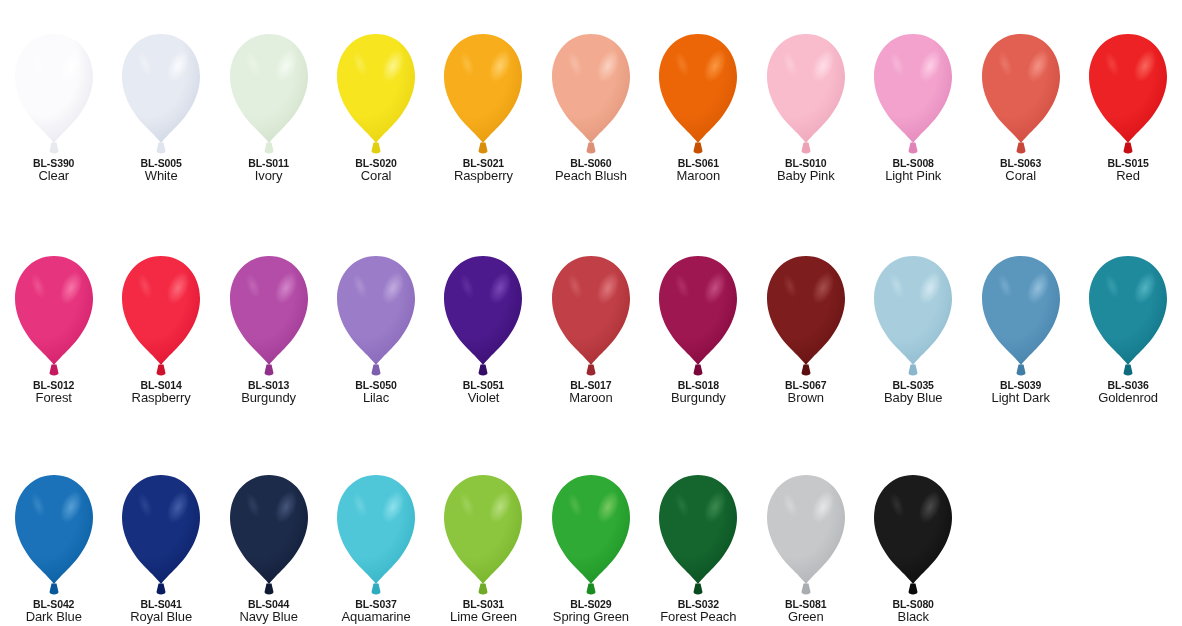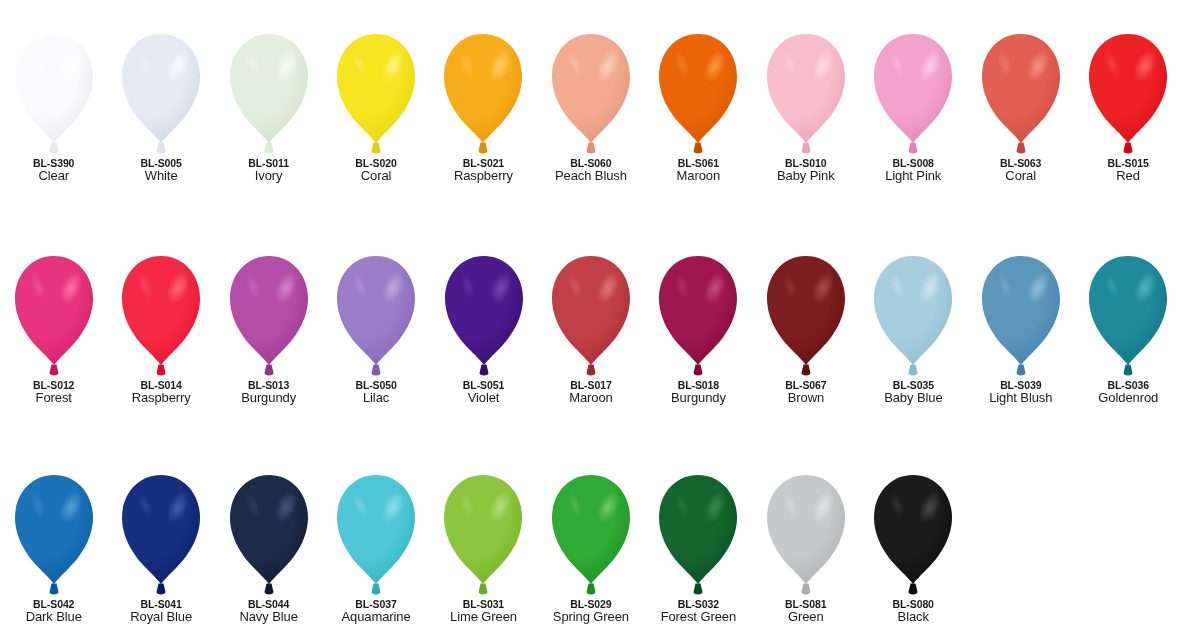--- a/index.html
+++ b/index.html
@@ -15,21 +15,21 @@
     width:1182px;height:626px;
     background:#ffffff;
   }
   .row{
     display:flex;
     width:1182px;
     height:197px;
     align-items:flex-start;
   }
   #row-1{padding-top:32px;}
-  #row-2{padding-top:25px;justify-content:space-between;}
+  #row-2{padding-top:25px;}
   #row-3{padding-top:22px;}
 
   .cell{
     width:107.45px;
     flex:0 0 107.45px;
     display:flex;
     flex-direction:column;
     align-items:center;
     position:relative;
   }
@@ -588,21 +588,21 @@
               </radialGradient>
             </defs>
             <path d="M43 2 C65.5 2 82 20.5 82 44.5 C82 64 71 82 58.5 94.5 C51.5 101.5 46.5 106.5 43 111 C39.5 106.5 34.5 101.5 27.5 94.5 C15 82 4 64 4 44.5 C4 20.5 20.5 2 43 2 Z" fill="url(#bg1-9)"></path>
             <path d="M40.5 110.5 L45.5 110.5 L47.5 119 C47.5 120.6 45.4 121.5 43 121.5 C40.6 121.5 38.5 120.6 38.5 119 Z" fill="#417da5"></path>
             <ellipse cx="60" cy="34" rx="9.5" ry="17" fill="url(#hl1-9)" transform="rotate(24 60 34)"></ellipse>
             <ellipse cx="27" cy="32" rx="6" ry="13" fill="url(#hl1-9)" opacity="0.45" transform="rotate(-20 27 32)"></ellipse>
           </svg>
         </div>
         <div class="caption">
           <span class="code">BL-S039</span>
-          <span class="name">Light Blush</span>
+          <span class="name">Light Dark</span>
         </div>
       </div>
       <div class="cell">
         <div class="balloon-wrap">
           <svg viewBox="0 0 86 122" xmlns="http://www.w3.org/2000/svg">
             <defs>
               <radialGradient id="bg1-10" cx="36%" cy="30%" r="78%">
                 <stop offset="0%" stop-color="#1f8a9c"></stop>
                 <stop offset="58%" stop-color="#1f8a9c"></stop>
                 <stop offset="100%" stop-color="#0f7385"></stop>
@@ -790,21 +790,21 @@
               </radialGradient>
             </defs>
             <path d="M43 2 C65.5 2 82 20.5 82 44.5 C82 64 71 82 58.5 94.5 C51.5 101.5 46.5 106.5 43 111 C39.5 106.5 34.5 101.5 27.5 94.5 C15 82 4 64 4 44.5 C4 20.5 20.5 2 43 2 Z" fill="url(#bg2-6)"></path>
             <path d="M40.5 110.5 L45.5 110.5 L47.5 119 C47.5 120.6 45.4 121.5 43 121.5 C40.6 121.5 38.5 120.6 38.5 119 Z" fill="#094a1e"></path>
             <ellipse cx="60" cy="34" rx="9.5" ry="17" fill="url(#hl2-6)" transform="rotate(24 60 34)"></ellipse>
             <ellipse cx="27" cy="32" rx="6" ry="13" fill="url(#hl2-6)" opacity="0.45" transform="rotate(-20 27 32)"></ellipse>
           </svg>
         </div>
         <div class="caption">
           <span class="code">BL-S032</span>
-          <span class="name">Forest Green</span>
+          <span class="name">Forest Peach</span>
         </div>
       </div>
       <div class="cell">
         <div class="balloon-wrap">
           <svg viewBox="0 0 86 122" xmlns="http://www.w3.org/2000/svg">
             <defs>
               <radialGradient id="bg2-7" cx="36%" cy="30%" r="78%">
                 <stop offset="0%" stop-color="#c6c8ca"></stop>
                 <stop offset="58%" stop-color="#c6c8ca"></stop>
                 <stop offset="100%" stop-color="#b0b3b6"></stop>

